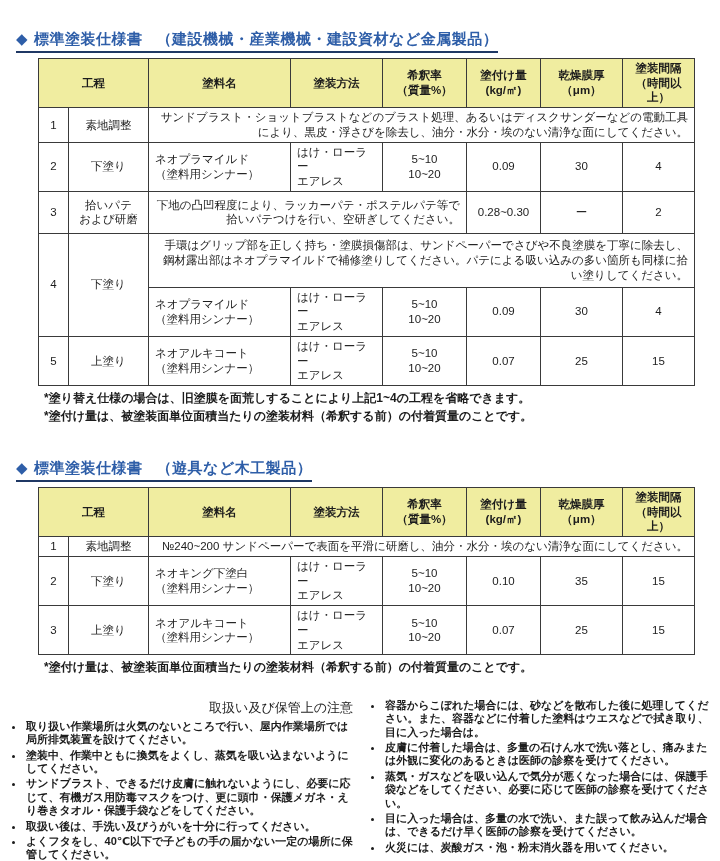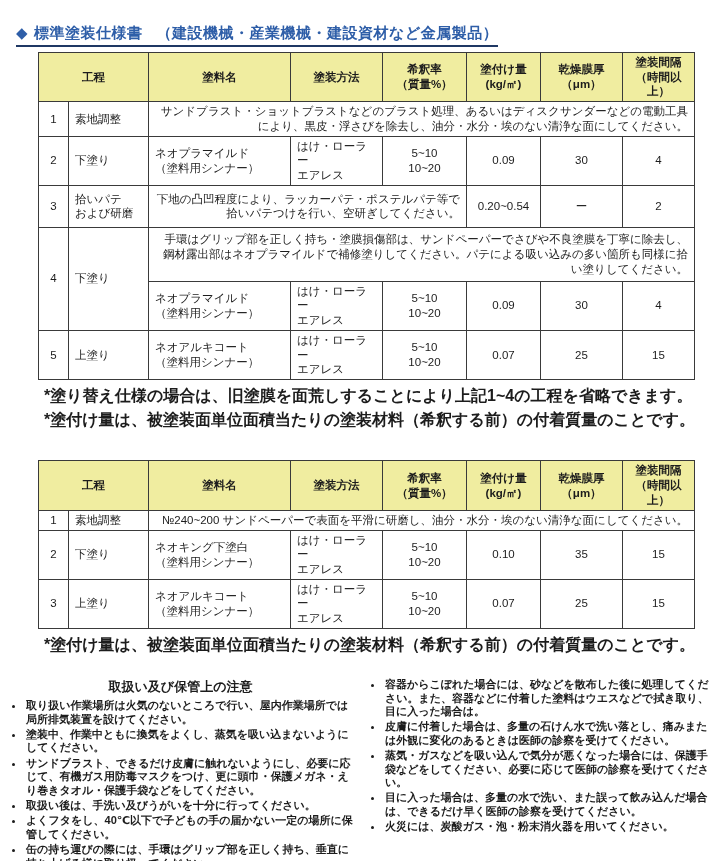--- a/index.html
+++ b/index.html
@@ -1,21 +1,21 @@
 <!DOCTYPE html>
 <html><head>
 <meta charset="utf-8">
 <style>
   html,body { margin:0; padding:0; }
   body {
     width:720px; height:861px; background:#ffffff;
     font-family:"Liberation Sans","DejaVu Sans",sans-serif;
     color:#1c1c1c; overflow:hidden;
   }
-  .page { width:720px; height:738px; box-sizing:border-box; padding:18px 0 0 0; }
+  .page { width:720px; height:738px; box-sizing:border-box; padding:24px 0 0 0; }
 
   
   .sec-title-row { margin:6px 0 5px 16px; }
   .sec-title {
     display:inline-block; font-size:15px; font-weight:bold; color:#2e5ea8;
     border-bottom:2px solid #1f3864; padding-bottom:2px; letter-spacing:0.5px;
   }
   .sec-title .marker { margin-right:6px; }
   .sec-title .subtitle { margin-left:14px; }
 
@@ -25,37 +25,37 @@
     margin:2px 0 4px 38px; font-size:11.5px;
   }
   table.spec th, table.spec td {
     border:1.6px solid #3a3a3a; padding:2px 6px; line-height:1.28;
     white-space:pre-line; overflow:hidden; vertical-align:middle;
   }
   table.spec th {
     background:#f0eda0; font-weight:bold; text-align:center; padding:2px 2px;
   }
   td.c-num  { text-align:center; }
-  td.c-proc { text-align:left; }
+  td.c-proc { text-align:center; }
   td.c-note { text-align:right; }
   td.c-left { text-align:left; }
   td.c-val  { text-align:center; }
 
   .table-note {
-    margin:2px 0 0 44px; font-size:16px; font-weight:bold; line-height:1.45;
+    margin:2px 0 0 44px; font-size:12px; font-weight:bold; line-height:1.45;
   }
   .table-note div { margin-bottom:1px; }
 
   .gap-between-sections { height:26px; }
 
   
   .notes-wrap { display:flex; gap:14px; margin:22px 8px 0 8px; }
   .notes-col { width:345px; }
   .notes-head {
-    text-align:center; font-weight:bold; font-size:13px; margin:0 0 3px 0;
+    text-align:right; font-weight:normal; font-size:13px; margin:0 0 3px 0;
   }
   ul.bullets {
     margin:0; padding-left:17px; font-size:11px; font-weight:bold;
     line-height:1.22; list-style-type:disc;
   }
   ul.bullets li { margin-bottom:2px; padding-left:1px; }
 </style>
 </head>
 <body>
 
@@ -108,21 +108,21 @@
 10~20</td>
       <td class="c-val">0.09</td>
       <td class="c-val">30</td>
       <td class="c-val">4</td>
     </tr>
     <tr style="height:42px">
       <td class="c-num">3</td>
       <td class="c-proc">拾いパテ
 および研磨</td>
       <td class="c-note" colspan="3">下地の凸凹程度により、ラッカーパテ・ポステルパテ等で拾いパテつけを行い、空研ぎしてください。</td>
-      <td class="c-val">0.20~0.54</td>
+      <td class="c-val">0.28~0.30</td>
       <td class="c-val">ー</td>
       <td class="c-val">2</td>
     </tr>
     <tr style="height:54px">
       <td class="c-num" rowspan="2">4</td>
       <td class="c-proc" rowspan="2">下塗り</td>
       <td class="c-note" colspan="6">手環はグリップ部を正しく持ち・塗膜損傷部は、サンドペーパーでさびや不良塗膜を丁寧に除去し、鋼材露出部はネオプラマイルドで補修塗りしてください。パテによる吸い込みの多い箇所も同様に拾い塗りしてください。</td>
     </tr>
     <tr style="height:38px">
       <td class="c-left">ネオプラマイルド
@@ -151,20 +151,25 @@
   </tbody>
     </table>
 
   <div class="table-note">
     <div>*塗り替え仕様の場合は、旧塗膜を面荒しすることにより上記1~4の工程を省略できます。</div>
     <div>*塗付け量は、被塗装面単位面積当たりの塗装材料（希釈する前）の付着質量のことです。</div>
   </div>
 
   <div class="gap-between-sections"></div>
 
+  <div class="sec-title-row">
+    <span class="sec-title">
+      <span class="marker">◆</span><span>標準塗装仕様書</span><span class="subtitle">（遊具など木工製品）</span>
+    </span>
+  </div>
 
   <table class="spec">
     <colgroup>
       <col style="width:30px">
         <col style="width:80px">
         <col style="width:142px">
         <col style="width:92px">
       <col style="width:84px">
         <col style="width:74px">
         <col style="width:82px">

